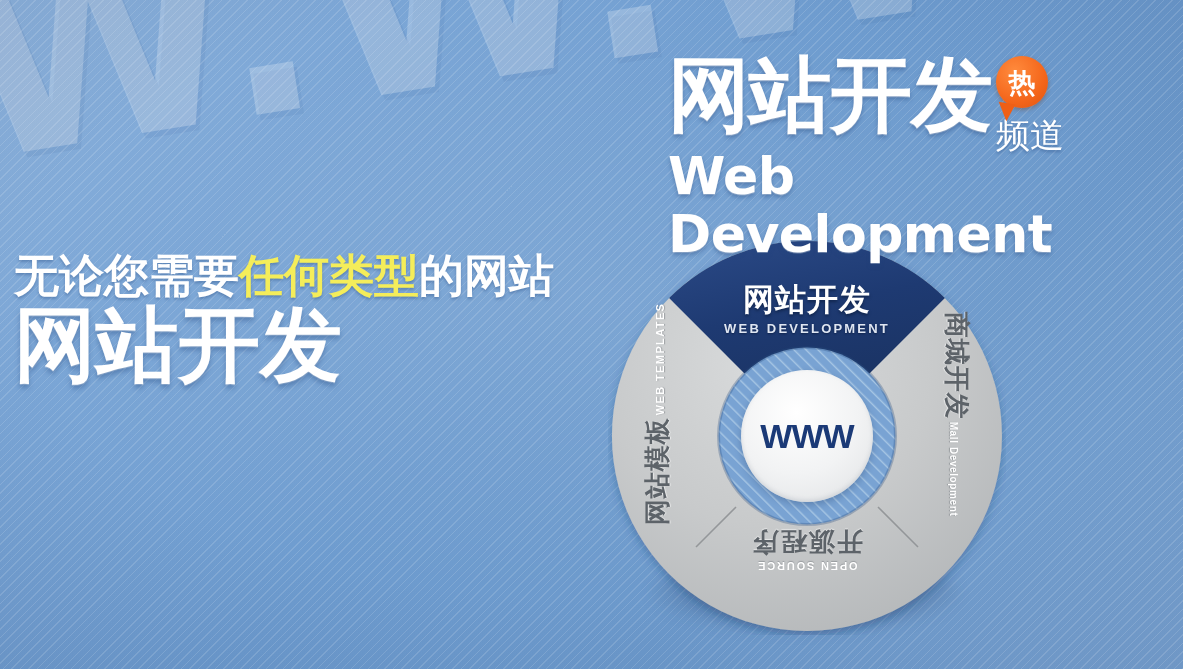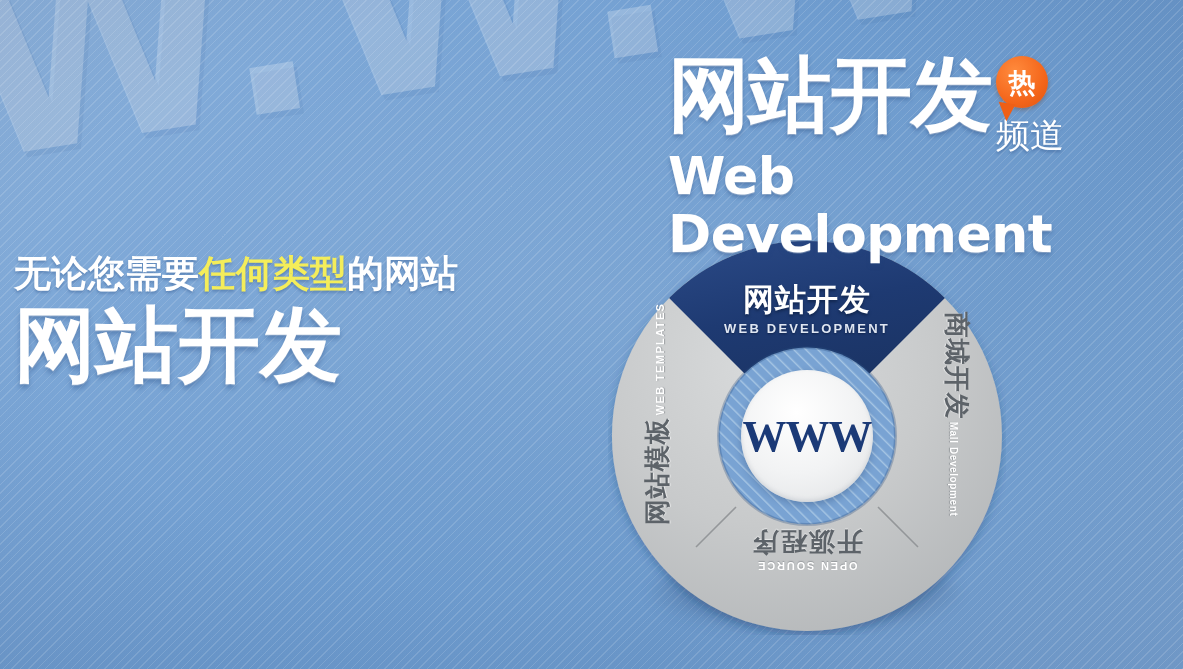--- a/index.html
+++ b/index.html
@@ -122,23 +122,23 @@
   }
 
   
   .copy{
     position:absolute;
     left:14px;top:255px;
     z-index:8;
     width:600px;
   }
   .copy-line1{
-    font-family:Liberation Mono, monospace;
-    font-weight:700;
-    font-size:37px;line-height:42px;
+    font-family:Liberation Serif, serif;
+    font-weight:700;
+    font-size:45px;line-height:42px;
     color:#ffffff;
     text-shadow:0 2px 3px rgba(35,70,125,0.38);
     white-space:nowrap;
   }
   .copy-line1 .hl{ color:#f4ed5a; }
   .copy-title{
     margin-top:2px;
     font-family:"DejaVu Sans","Liberation Sans",sans-serif;
     font-weight:700;
     font-size:82px;line-height:92px;
@@ -287,23 +287,23 @@
     position:absolute;
     left:133px;top:133px;
     width:132px;height:132px;
     border-radius:50%;
     background:radial-gradient(circle at 42% 32%, #ffffff 0%, #f2f3f4 52%, #dfe1e3 100%);
     display:flex;align-items:center;justify-content:center;
     box-shadow:0 3px 7px rgba(30,55,95,0.28), inset 0 -2px 4px rgba(170,178,188,0.4);
     z-index:5;
   }
   .hub span{
-    font-family:Liberation Serif, serif;
-    font-weight:700;
-    font-size:44px;
+    font-family:Liberation Sans, sans-serif;
+    font-weight:700;
+    font-size:34px;
     letter-spacing:-1px;
     color:#1b3a77;
   }
 </style>
 </head>
 <body>
 
 <div class="banner">
 
   <div class="watermark">

